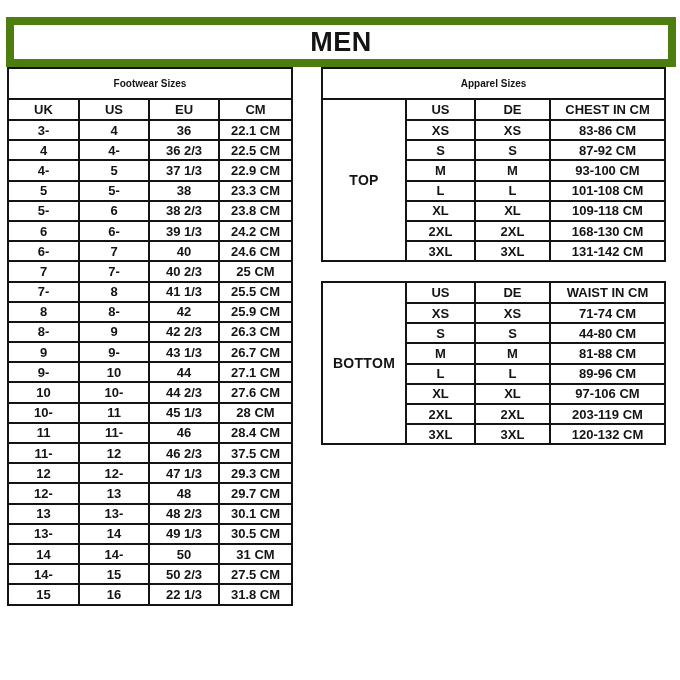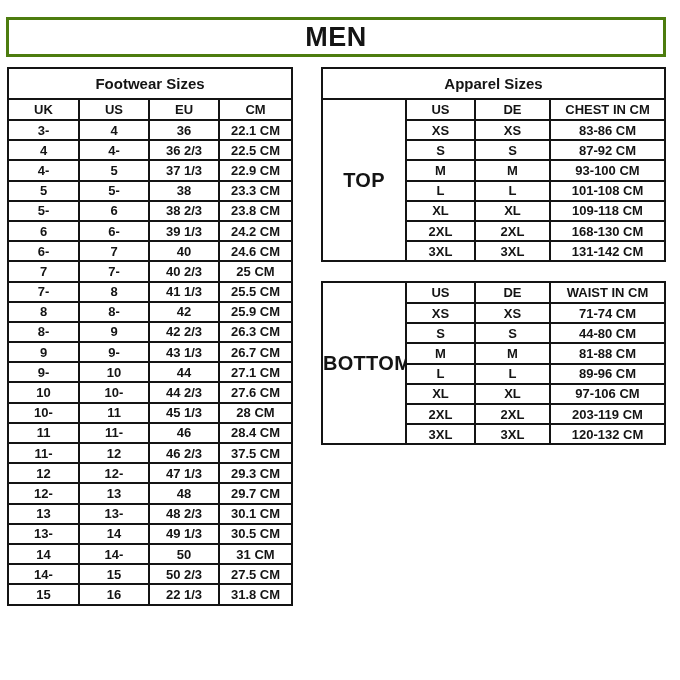--- a/index.html
+++ b/index.html
@@ -14,21 +14,21 @@
     font-family: "Liberation Sans", sans-serif;
     color: #141414;
     -webkit-font-smoothing: antialiased;
   }
   .title-box {
     position: absolute;
     left: 6px;
     top: 17px;
     width: 654px;
     height: 34px;
-    border: 3px solid #4d7c0f;
+    border: 8px solid #4d7c0f;
     display: flex;
     align-items: center;
     justify-content: center;
     font-weight: bold;
     font-size: 27px;
     letter-spacing: 0.5px;
   }
   table {
     position: absolute;
     border-collapse: collapse;
@@ -38,21 +38,21 @@
     border: 2px solid #141414;
     text-align: center;
     vertical-align: middle;
     font-weight: bold;
     font-size: 13px;
     padding: 0;
     white-space: nowrap;
     overflow: hidden;
   }
   tr.caption-row th {
-    font-size: 15px;
+    font-size: 10px;
     height: 29px;
   }
   tr.colhead-row th, tr.colhead-row td {
     height: 19px;
     text-align: center;
   }
   tbody tr {
     height: 20.2px;
   }
   .footwear-table {
@@ -65,21 +65,21 @@
     top: 67px;
     width: 343px;
     border-radius: 30px;
   }
   .apparel-bottom-table {
     left: 321px;
     top: 281px;
     width: 343px;
   }
   td.side-label {
-    font-size: 20px;
+    font-size: 14px;
     letter-spacing: 0.3px;
   }
 </style>
 </head>
 <body>
 
 <div class="title-box">
   <span>MEN</span>
 </div>
 

